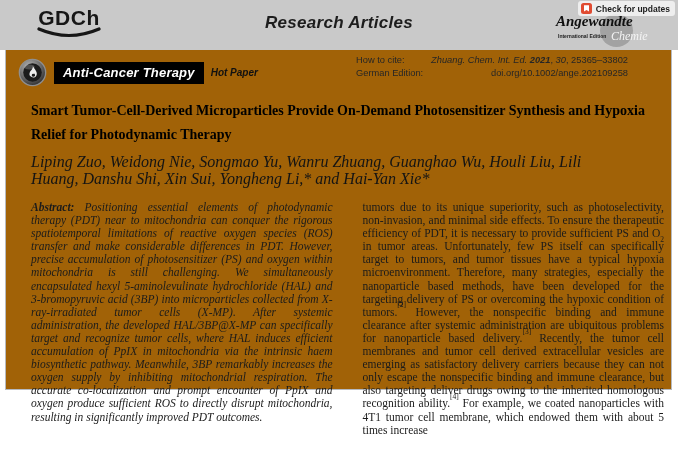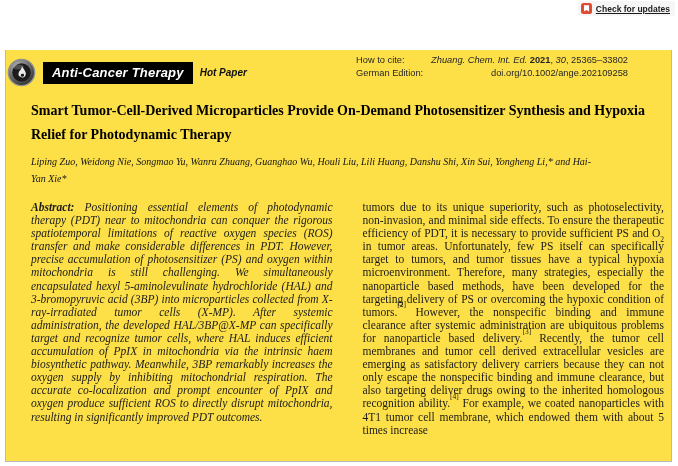--- a/index.html
+++ b/index.html
@@ -43,48 +43,48 @@
   .angew-chemie {
     position:absolute; left:55px; top:17px;
     font-family:"Liberation Serif", serif; font-style:italic;
     font-size:12px; color:#f4f4f4; white-space:nowrap;
   }
 
   
   .check-updates {
     position:absolute; top:1px; right:3px; height:15px; z-index:5;
     display:flex; align-items:center; gap:4px; padding:1px 5px 1px 3px;
-    background:rgba(245,245,245,0.85); border-radius:3px; cursor:pointer;text-decoration:underline;
+    background:rgba(245,245,245,0.85); border-radius:3px; cursor:pointer;
   }
   .check-updates span.cu-label {
     font-family:"Liberation Sans", sans-serif; font-size:8.5px; font-weight:bold; color:#1c1c1c;
     white-space:nowrap;
   }
   .crossmark { display:inline-flex; }
 
   
   .content {
-    position:absolute; left:5px; top:50px; width:667px; height:412px;
-    background:#fde047; border:1px solid #b6bac1; border-top:none;
+    position:absolute; left:5px; top:50px; width:667px; height:340px;
+    background:#a16207; border:1px solid #b6bac1; border-top:none;
     padding:0 7px 0 25px;
   }
 
   
   .citation {
     position:absolute; left:350px; top:4px; width:272px;
     font-family:"Liberation Sans", sans-serif; font-size:9.3px; color:#262626;
   }
   .cit-row { display:flex; justify-content:space-between; line-height:13px; white-space:nowrap; }
   .cit-row i { font-style:italic; }
-  .cit-row b { font-weight:bold; }
+  .cit-row b { font-weight:bold;font-style:italic; }
   .doi { color:#262626; text-decoration:none; }
 
   
   .badge-row {
-    position:absolute; left:1px; top:8px; display:flex; align-items:center; gap:7px;
+    position:absolute; left:12px; top:8px; display:flex; align-items:center; gap:7px;
   }
   .flame-wrap { width:29px; height:29px; display:inline-flex; }
   .category-box {
     background:#000000; color:#ffffff; padding:3px 9px 4px 9px;
     font-family:"Liberation Sans", sans-serif; font-weight:bold; font-style:italic;
     font-size:13px; letter-spacing:0.2px; white-space:nowrap;
   }
   .hot-paper {
     font-family:"Liberation Sans", sans-serif; font-weight:bold; font-style:italic;
     font-size:10px; color:#111111; white-space:nowrap;
@@ -92,39 +92,54 @@
 
   
   .title {
     margin-top:49px; max-width:622px;
     font-family:"Liberation Serif", serif; font-weight:bold;
     font-size:14px; line-height:23.5px; color:#000000;
   }
   .authors {
     margin-top:7px; max-width:570px;
     font-family:"Liberation Serif", serif; font-style:italic;
-    font-size:10px; line-height:17px; color:#141414;
+    font-size:16px; line-height:17px; color:#141414;
   }
 
   
   .columns { display:flex; gap:30px; margin-top:14px; }
   .col {
     flex:1; text-align:justify;
     font-size:11.5px; line-height:13.1px; color:#1b1b1b;
   }
   .col-left { font-style:italic; }
   .abs-label { font-weight:bold; font-style:italic; }
   .col sup { font-size:7.5px; position:relative; top:-3.5px; line-height:0; }
   .col sub { font-size:7.5px; position:relative; top:2px; line-height:0; }
 </style>
 </head>
 <body>
 
 <div class="page">
 
+  <div class="topbar">
+    <div class="gdch">
+      <span class="gdch-text">GDCh</span>
+      <svg class="gdch-arc" width="66" height="12" viewBox="0 0 66 12">
+        <path d="M3 2 Q33 15 63 2" fill="none" stroke="#161616" stroke-width="3.2" stroke-linecap="round"></path>
+      </svg>
+    </div>
+    <div class="section-title">Research Articles</div>
+    <div class="angew">
+      <div class="angew-circle"></div>
+      <span class="angew-name">Angewandte</span>
+      <span class="angew-edition">International Edition</span>
+      <span class="angew-chemie">Chemie</span>
+    </div>
+  </div>
 
   <div class="check-updates">
     <span class="crossmark">
       <svg width="11" height="11" viewBox="0 0 11 11">
         <rect x="0" y="0" width="11" height="11" rx="2.5" fill="#e04b31"></rect>
         <path d="M3 2.2 h5 v6.4 L5.5 7 3 8.6 Z" fill="#ffffff"></path>
       </svg>
     </span>
     <span class="cu-label">Check for updates</span>
   </div>

